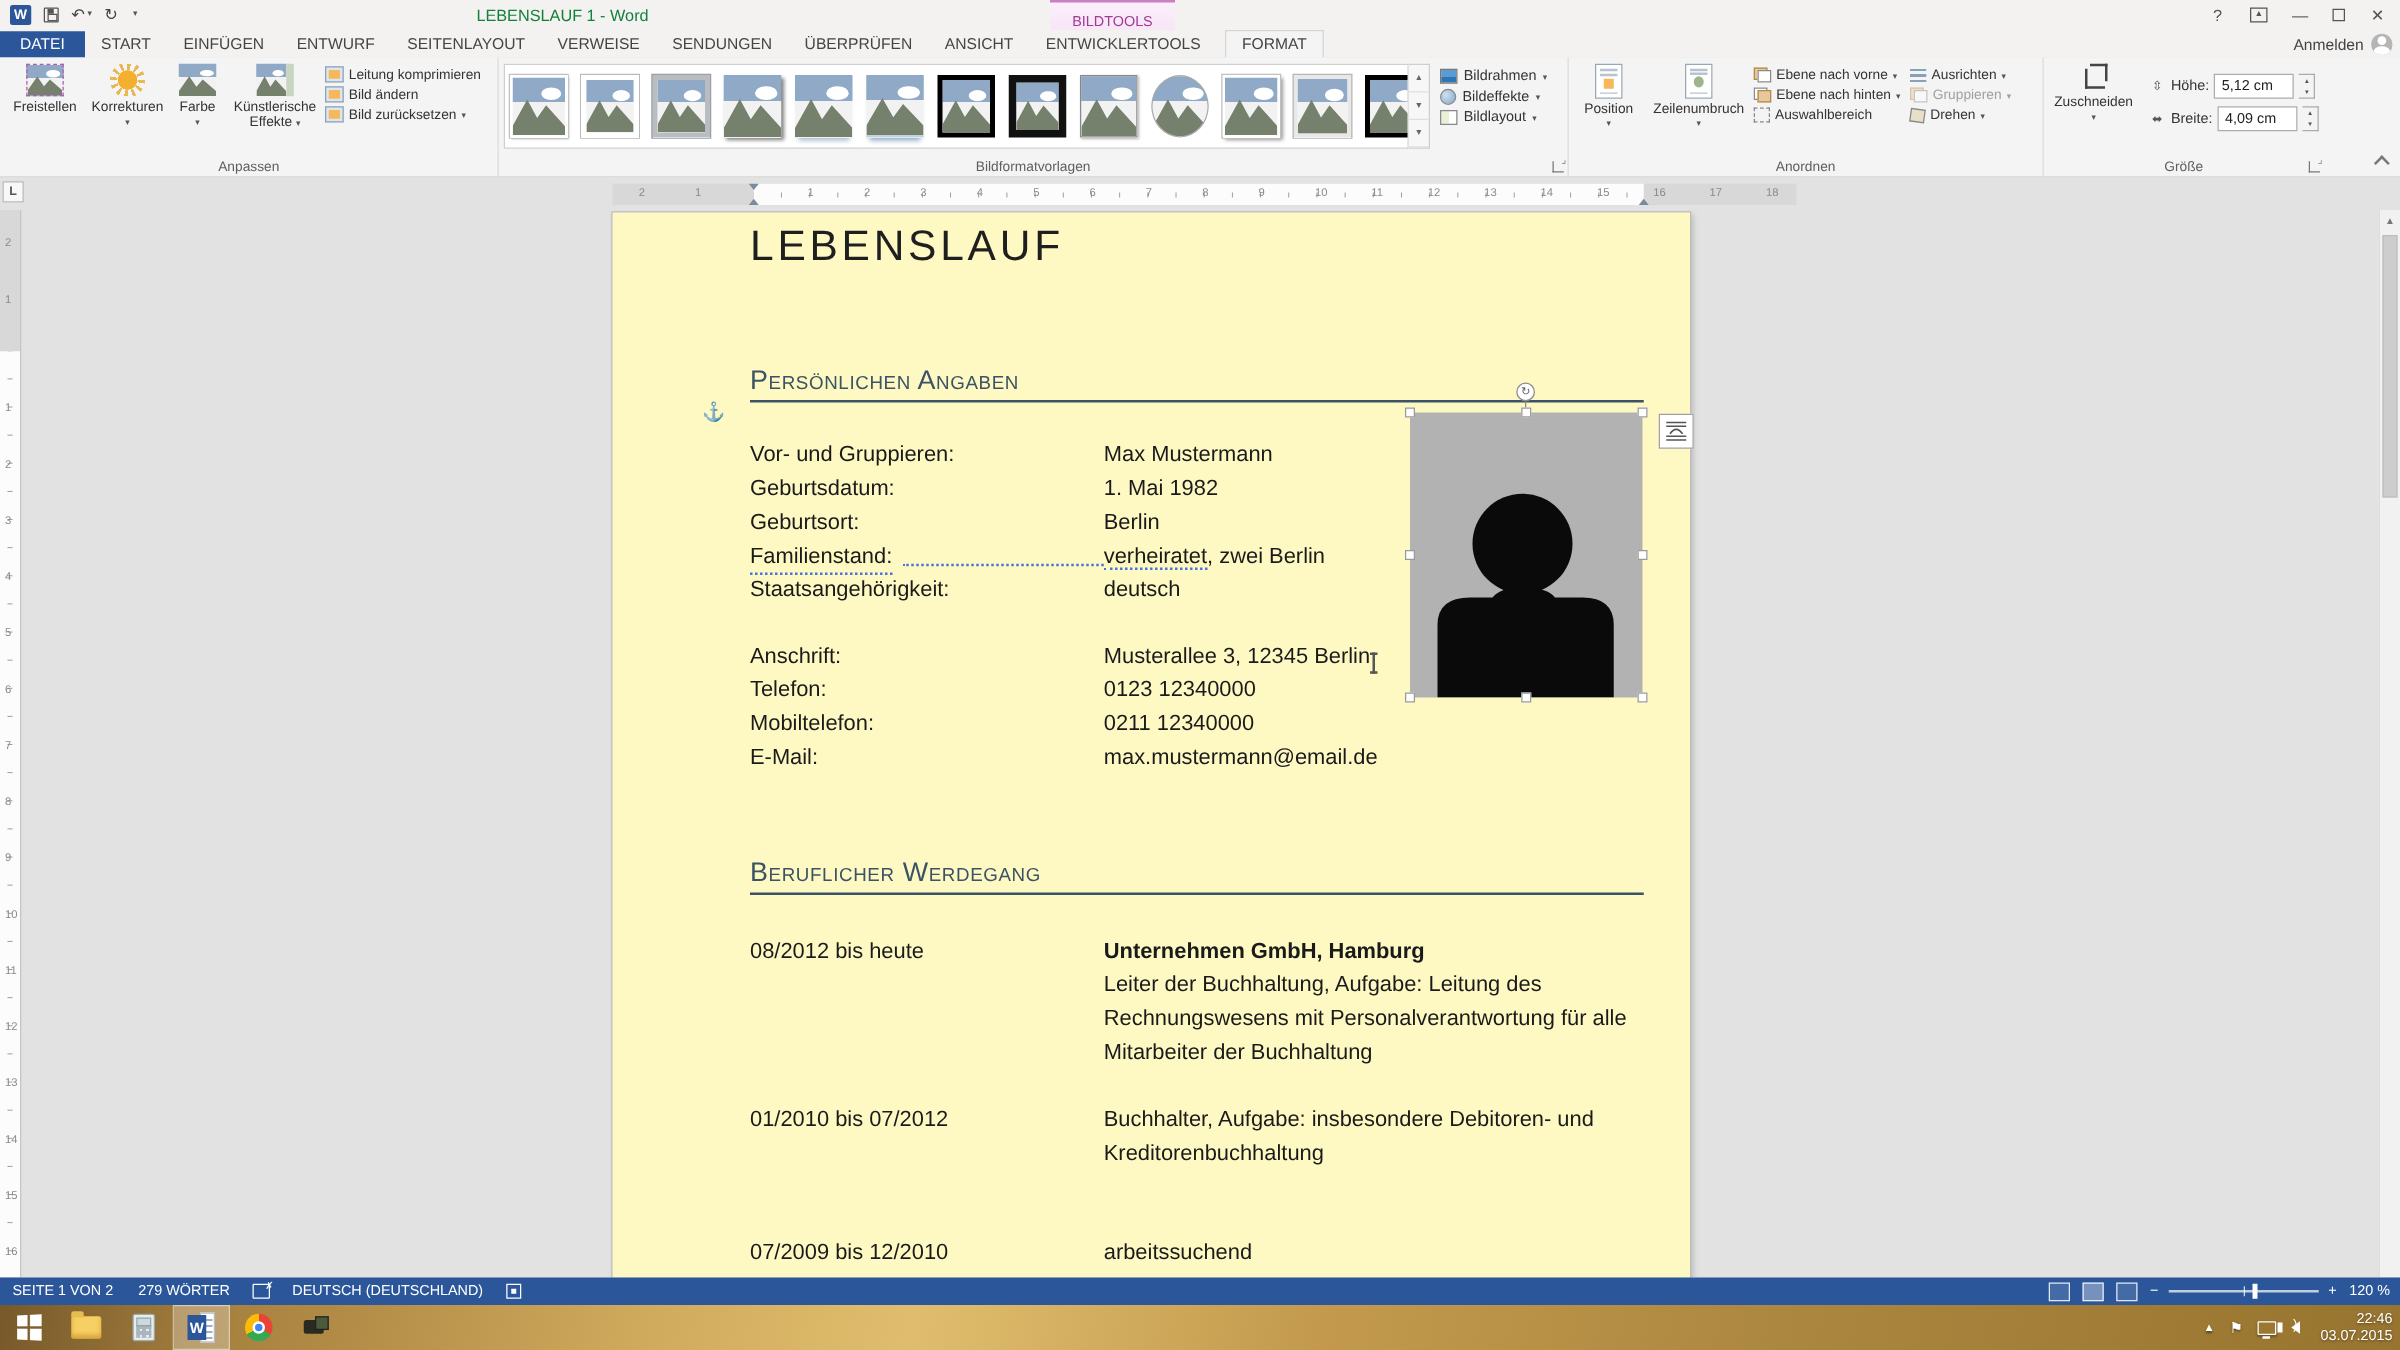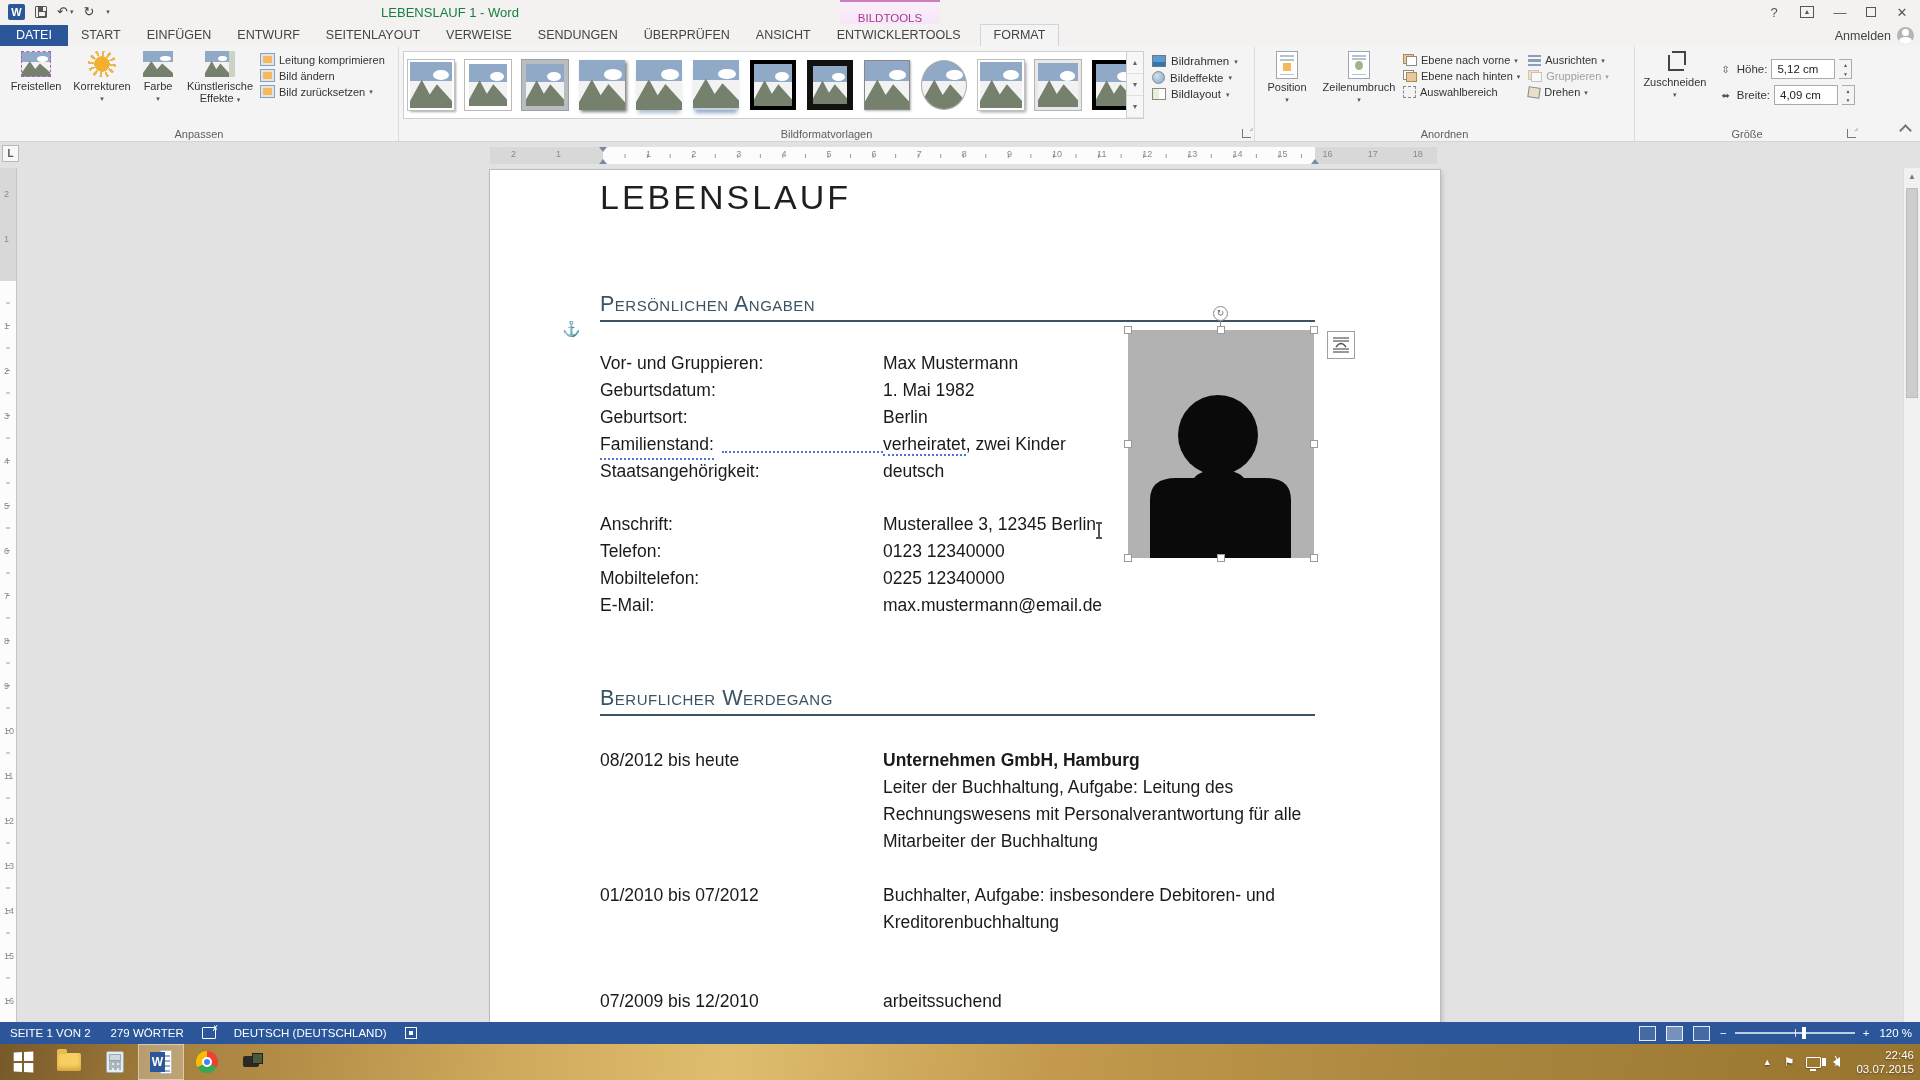--- a/index.html
+++ b/index.html
@@ -114,21 +114,21 @@
   .ind-fl  { left:109px; top:0; border-top:5px solid #7a8aa0; }
   .ind-h   { left:109px; bottom:0; border-bottom:5px solid #7a8aa0; }
   .ind-r   { left:821px; bottom:0; border-bottom:5px solid #7a8aa0; }
 
   
   .docarea { position:relative; flex:1; background:#e2e2e2; overflow:hidden; }
   .vruler { position:absolute; left:0; top:0; bottom:0; width:17px; background:#d8d8d8; border-right:1px solid #c6c6c6; }
   .vruler .content { position:absolute; top:113px; bottom:0; left:0; right:0; background:#fcfcfc;
     background-image:repeating-linear-gradient(180deg, transparent 0 21.5px, #9a9a9a 21.5px 22.5px);
     background-size:4px 22.5px; background-repeat:repeat-y; background-position:center 0; }
-  .page { position:absolute; left:490px; top:2px; width:950px; height:860px; background:#ffffff;
+  .page { position:absolute; left:490px; top:2px; width:862px; height:860px; background:#fef9c3;
     box-shadow:0 0 0 1px #bdbdbd, 2px 2px 5px rgba(0,0,0,.18); }
   .doc-title { position:absolute; left:110px; top:8px; font-size:34px; letter-spacing:3px; color:#1f1f1f; }
   .sec-head { position:absolute; left:110px; font-size:21.5px; color:#3b5364; font-variant:small-caps; letter-spacing:.5px; }
   .sec-rule { position:absolute; left:110px; width:715px; height:2px; background:#3b5364; }
   .anchor-icon { position:absolute; left:72px; top:150px; font-size:15px; color:#8a8a8a; }
   .prow { position:absolute; left:110px; width:760px; height:27px; font-size:17.5px; color:#1a1a1a; line-height:27px; }
   .plabel { position:absolute; left:0; }
   .pvalue { position:absolute; left:283px; white-space:nowrap; }
   .dotted { border-bottom:2px dotted #4a74d9; padding-bottom:0px; }
   .dotfill { position:absolute; left:122px; width:161px; height:22px; border-bottom:2px dotted #4a74d9; }
@@ -523,38 +523,38 @@
         <span class="plabel">Geburtsdatum:</span>
         <span class="pvalue">1. Mai 1982</span>
       </div>
       <div class="prow" style="top:234px">
         <span class="plabel">Geburtsort:</span>
         <span class="pvalue">Berlin</span>
       </div>
       <div class="prow" style="top:261px">
         <span class="plabel dotted">Familienstand:</span>
         <span class="dotfill"></span>
-        <span class="pvalue"><span class="dotted">verheiratet</span><span>, zwei Kinder</span></span>
+        <span class="pvalue"><span class="dotted">verheiratet</span><span>, zwei Berlin</span></span>
       </div>
       <div class="prow" style="top:288px">
         <span class="plabel">Staatsangehörigkeit:</span>
         <span class="pvalue">deutsch</span>
       </div>
 
       <div class="prow" style="top:341px">
         <span class="plabel">Anschrift:</span>
         <span class="pvalue">Musterallee 3, 12345 Berlin</span>
       </div>
       <div class="prow" style="top:368px">
         <span class="plabel">Telefon:</span>
         <span class="pvalue">0123 12340000</span>
       </div>
       <div class="prow" style="top:395px">
         <span class="plabel">Mobiltelefon:</span>
-        <span class="pvalue">0225 12340000</span>
+        <span class="pvalue">0211 12340000</span>
       </div>
       <div class="prow" style="top:422px">
         <span class="plabel">E-Mail:</span>
         <span class="pvalue">max.mustermann@email.de</span>
       </div>
 
       <div class="sec-head" style="top:516px">Beruflicher Werdegang</div>
       <div class="sec-rule" style="top:544px"></div>
 
       <div class="crow" style="top:577px">

